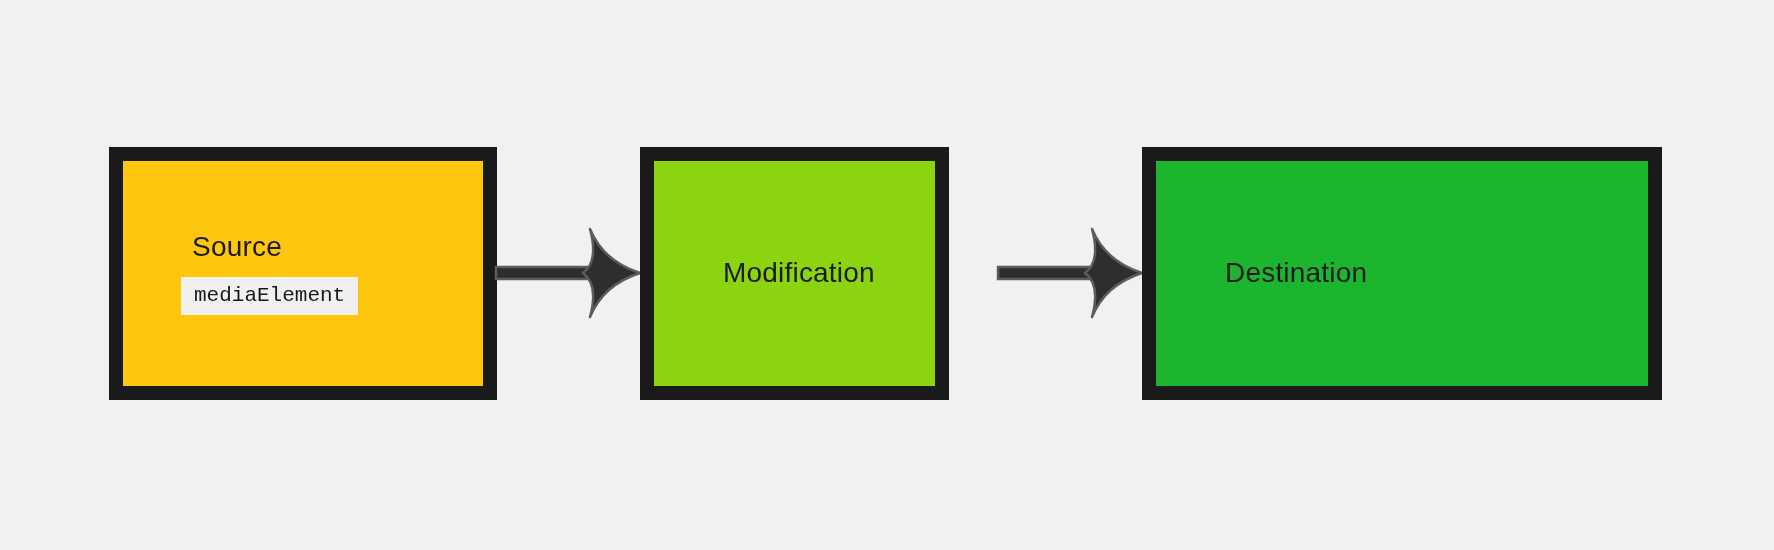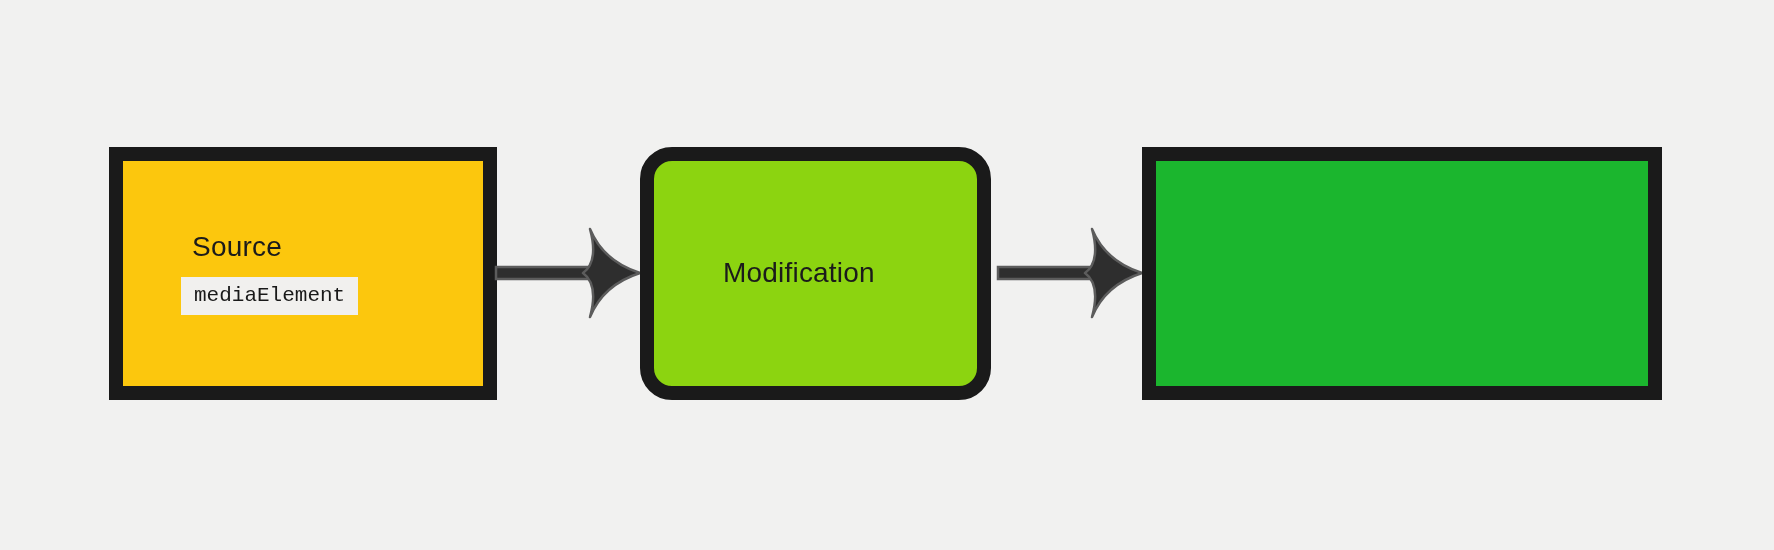--- a/index.html
+++ b/index.html
@@ -28,21 +28,21 @@
     height: 253px;
     border: 14px solid var(--border);
     display: flex;
     flex-direction: column;
     justify-content: center;
     align-items: flex-start;
     padding-left: 58px;
     gap: 15px;
   }
   .node-source      { left: 109px;  width: 388px; }
-  .node-modification{ left: 640px;  width: 351px; border-radius: 32px; }
+  .node-modification{ left: 640px;  width: 309px; }
   .node-destination { left: 1142px; width: 520px; }
   .node-title {
     font-size: 28px;
     line-height: 1.1;
     color: var(--text);
     padding-left: 11px;
     letter-spacing: 0.2px;
   }
   .node-code {
     display: inline-block;
@@ -92,15 +92,16 @@
   <div class="node node-modification" style="background: rgb(140, 212, 16);">
     <div class="node-title">Modification</div>
   </div>
 
   <svg class="connector connector-2" viewBox="0 0 148 96" aria-hidden="true">
     <rect class="shaft" x="2" y="42" width="102" height="12"></rect>
     <path class="head" d="M 146 48 C 121 40 105 26 96 4 C 102 26 100 40 89 48 C 100 56 102 70 96 92 C 105 70 121 56 146 48 Z"></path>
   </svg>
 
   <div class="node node-destination" style="background: rgb(27, 182, 46);">
+    <div class="node-title">Destination</div>
   </div>
 
 </div>
 
 </body></html>

